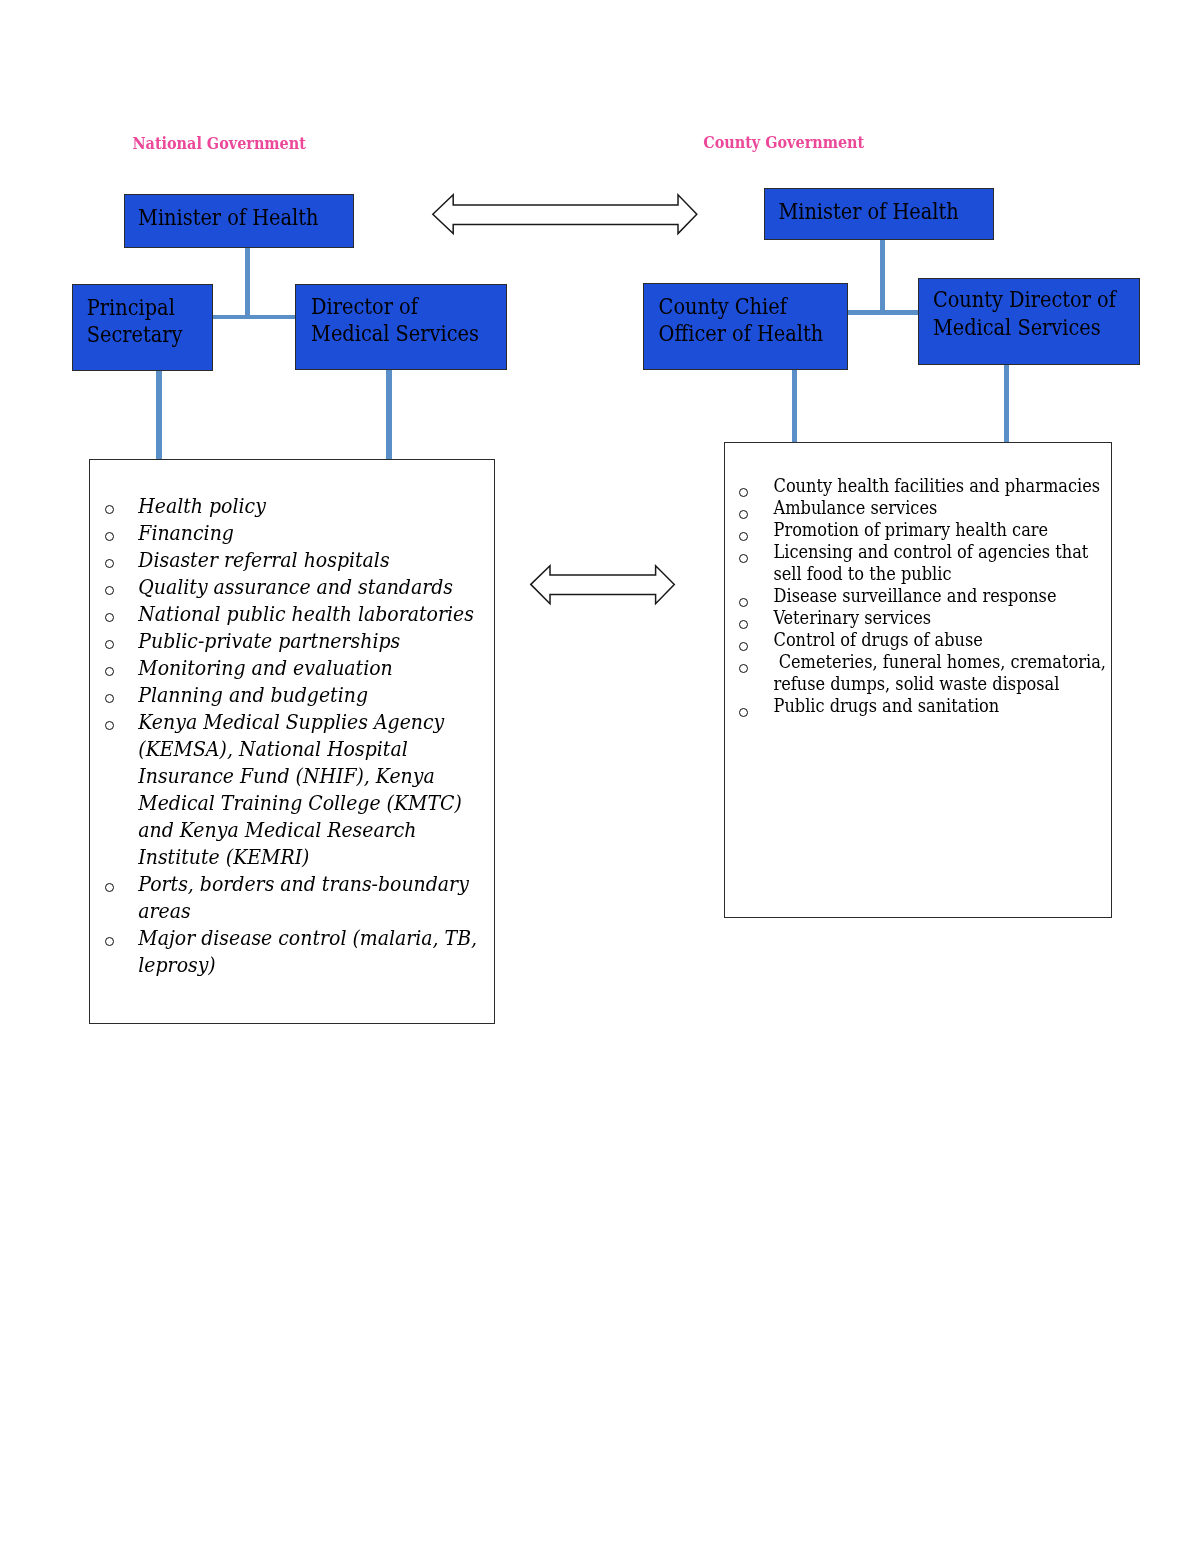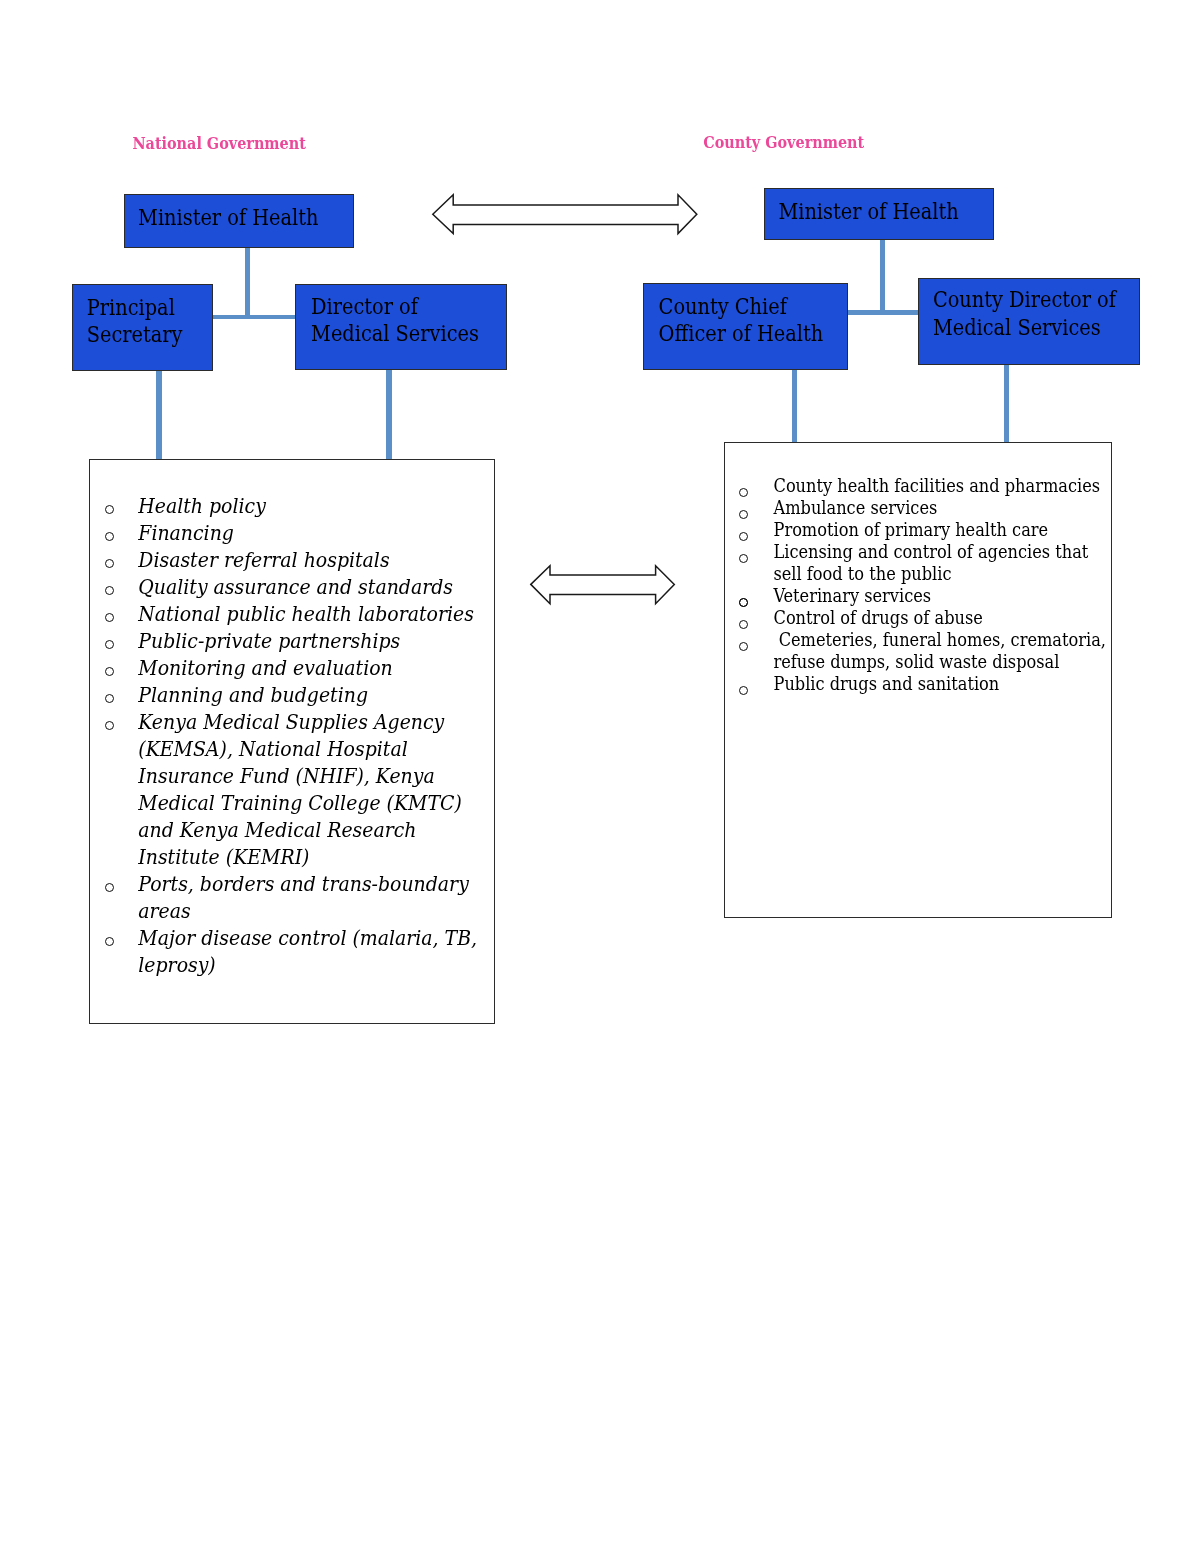--- a/index.html
+++ b/index.html
@@ -78,21 +78,21 @@
         <li><span class="bul"></span><span class="itxt">Major disease control (malaria, TB, leprosy)</span></li>
       </ul>
   </div>
 
   <div class="listbox" style="left:724.2px;top:441.9px;width:388px;height:476px;">
     <ul class="items" id="cty-list" style="left:15.3px;top:32.5px;width:378px;">
         <li><span class="bul"></span><span class="itxt">County health facilities and pharmacies</span></li>
         <li><span class="bul"></span><span class="itxt">Ambulance services</span></li>
         <li><span class="bul"></span><span class="itxt">Promotion of primary health care</span></li>
         <li><span class="bul"></span><span class="itxt">Licensing and control of agencies that sell food to the public</span></li>
-        <li><span class="bul"></span></li>
+        <li><span class="bul"></span><span class="itxt">Disease surveillance and response</span></li>
         <li><span class="bul"></span><span class="itxt">Veterinary services</span></li>
         <li><span class="bul"></span><span class="itxt">Control of drugs of abuse</span></li>
         <li><span class="bul"></span><span class="itxt" style="white-space: pre-wrap;"> Cemeteries, funeral homes, crematoria, refuse dumps, solid waste disposal</span></li>
         <li><span class="bul"></span><span class="itxt">Public drugs and sanitation</span></li>
       </ul>
   </div>
 
   <svg class="arrow" style="left:431.9px;top:194.2px;" width="266" height="42" viewBox="0 0 266 42">
     <path d="M 0.8 20.2 L 21.2 0.8 L 21.2 10.9 L 246.0 10.9 L 246.0 0.8 L 264.8 20.2 L 246.0 39.6 L 246.0 30.6 L 21.2 30.6 L 21.2 39.6 Z" fill="#ffffff" stroke="#1a1a1a" stroke-width="1.5" stroke-linejoin="miter"></path>
   </svg>

